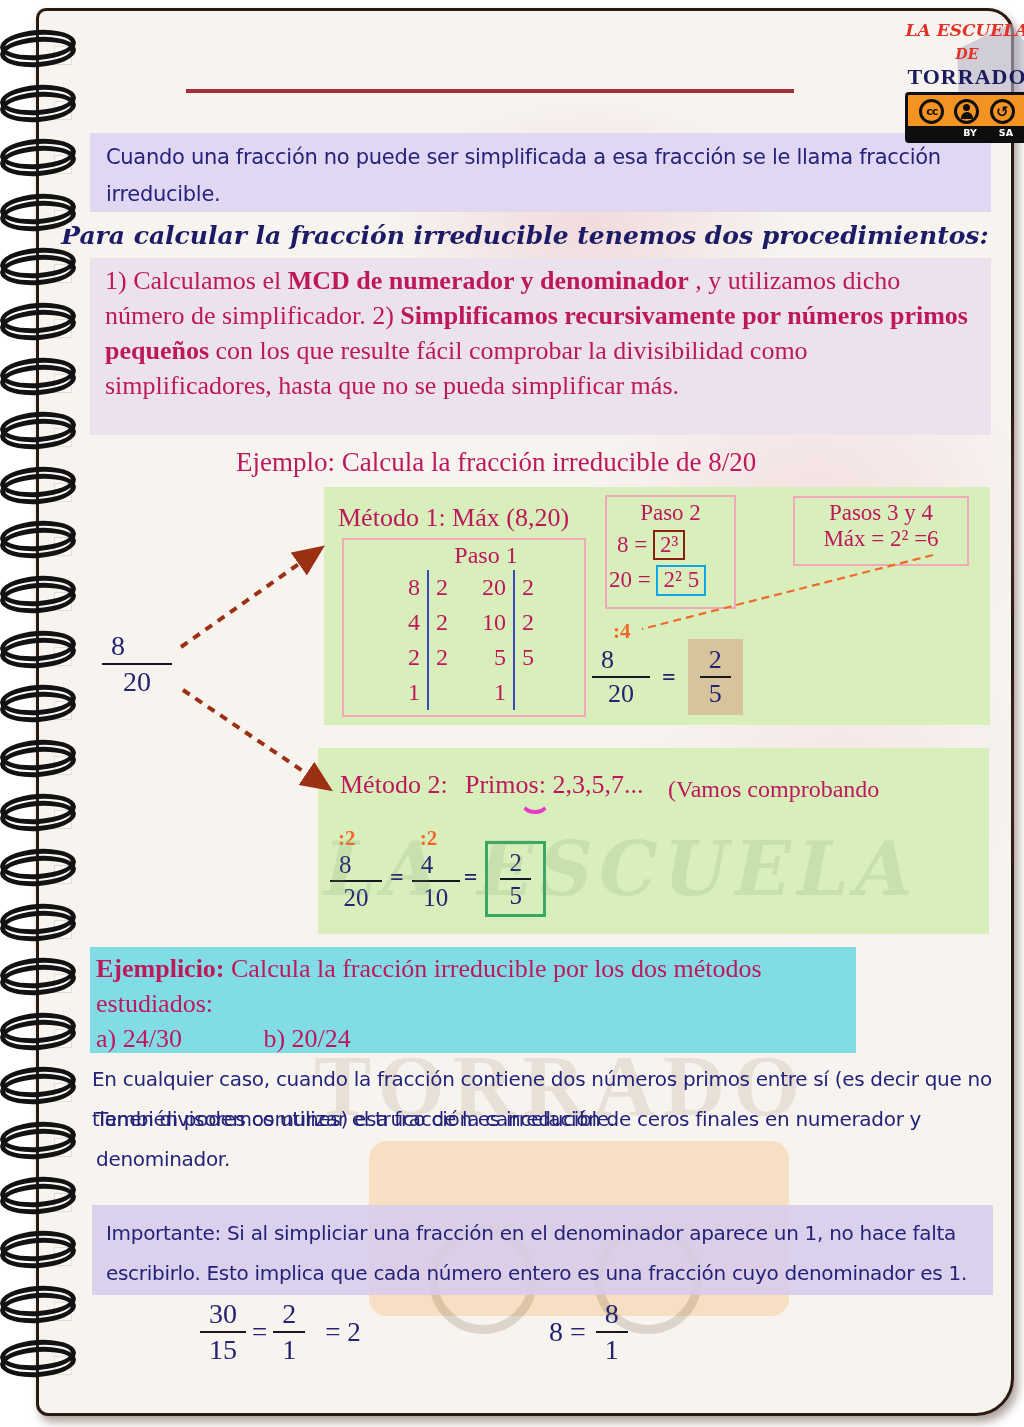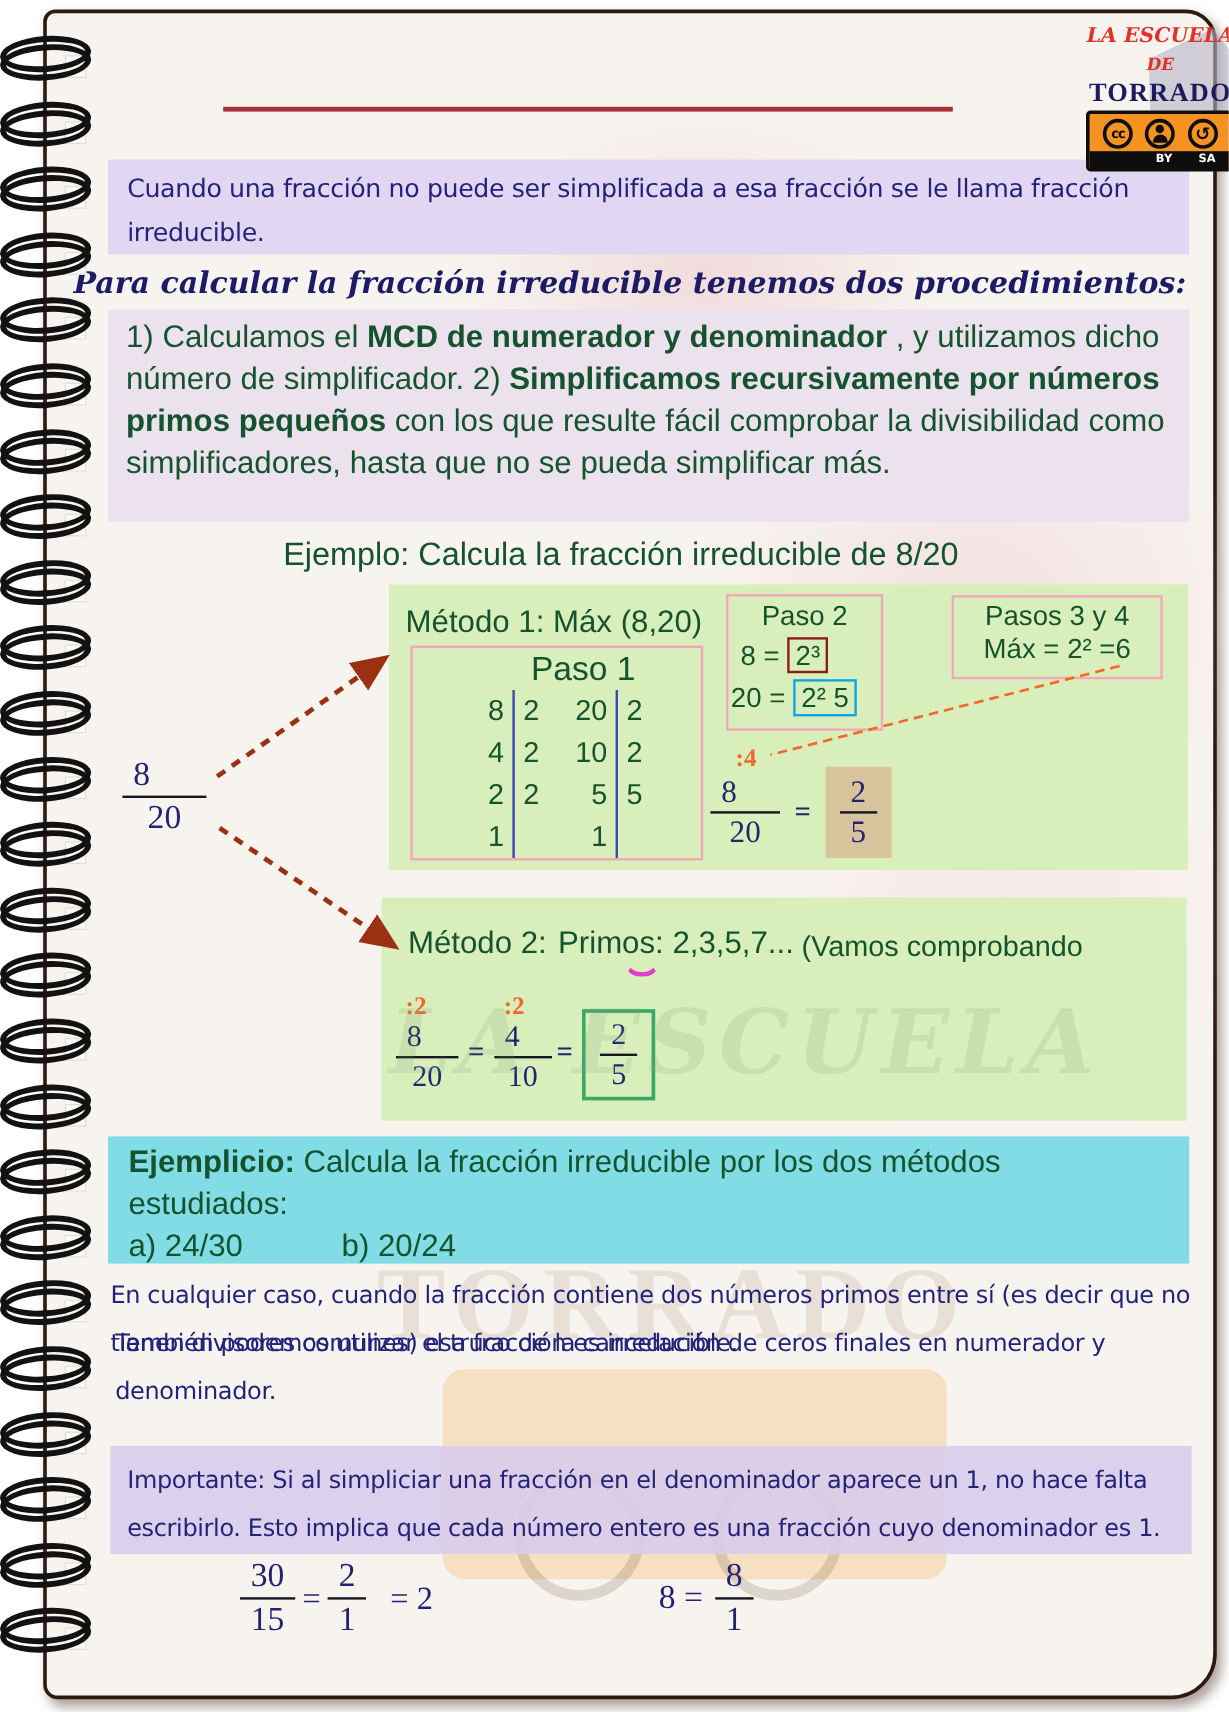--- a/index.html
+++ b/index.html
@@ -13,21 +13,21 @@
   .blob{position:absolute;border-radius:50%;pointer-events:none;z-index:0;}
   
   .coil{position:absolute;left:0;width:78px;height:34px;z-index:40;}
   .coil .hole{position:absolute;left:54px;top:16px;width:16px;height:17px;background:#fbf9f6;
               border:1px solid #e2ddd5;}
   .coil .ring{position:absolute;left:0;width:66px;height:20px;border:5px solid #121212;
               border-radius:50%;background:transparent;}
   .coil .r1{top:0;transform:rotate(-4deg);}
   .coil .r2{top:7px;transform:rotate(-4deg);}
   
-  .sf{font-family:Liberation Sans, sans-serif;color:#14532d;}
+  .sf{font-family:Liberation Serif, serif;color:#be185d;}
   .hw{font-family:"DejaVu Sans",sans-serif;color:#23237a;letter-spacing:-0.3px;}
   .cursive{font-family:"DejaVu Serif",serif;font-style:italic;font-weight:bold;color:#1b1b66;}
   
   .frac{display:inline-flex;flex-direction:column;align-items:center;line-height:1.08;
         font-family:"Liberation Serif","DejaVu Serif",serif;color:#232370;}
   .frac .num{border-bottom:2.5px solid #17171f;padding:0 9px 2px;}
   .frac .den{padding-top:2px;}
   
   .pinkbox{border:2.5px solid #f2a8ba;position:absolute;background:transparent;}
   .greenbox{position:absolute;background:#d8efbb;z-index:2;}
@@ -119,21 +119,21 @@
         </marker>
       </defs>
       <line x1="11" y1="128" x2="150" y2="30" stroke="#9c3013" stroke-width="4" stroke-dasharray="8,7" marker-end="url(#ah)"></line>
       <line x1="13" y1="171" x2="158" y2="269" stroke="#9c3013" stroke-width="4" stroke-dasharray="8,7" marker-end="url(#ah)"></line>
     </svg>
 
     <div class="greenbox" style="left:285px;top:476px;width:666px;height:238px;">
       <div class="abs sf" style="left:14px;top:16px;font-size:26px;">Método 1: Máx (8,20)</div>
 
       <div class="pinkbox" style="left:18px;top:51px;width:240px;height:175px;">
-        <div class="sf" style="text-align:center;font-size:28px;padding-top:2px;margin-left:44px;">Paso 1</div>
+        <div class="sf" style="text-align:center;font-size:24px;padding-top:2px;margin-left:44px;">Paso 1</div>
         <div style="display:flex;justify-content:center;gap:16px;margin-top:1px;">
           <div class="divcol sf">
             <span class="dividend">8</span>
               <span class="divisor">2</span>
             <span class="dividend">4</span>
               <span class="divisor">2</span>
             <span class="dividend">2</span>
               <span class="divisor">2</span>
             <span class="dividend">1</span>
               <span class="divisor"></span>
@@ -216,22 +216,22 @@
         <span class="eqsign" style="font-size:24px;font-weight:bold;padding-bottom:20px;margin-left:-4px;">=</span>
         <span style="border:3.5px solid #37a966;padding:5px 12px;margin-bottom:-6px;background:rgba(216,239,187,.5);">
           <span class="frac" style="font-size:25px;">
             <span class="num">2</span>
             <span class="den">5</span>
           </span>
         </span>
       </div>
     </div>
 
-    <div class="abs sf" style="left:51px;top:936px;width:901px;height:106px;background:#82dce6;z-index:2;
-                padding:4px 17px;box-sizing:border-box;font-size:26px;line-height:35px;">
+    <div class="abs sf" style="left:51px;top:936px;width:766px;height:106px;background:#82dce6;z-index:2;
+                padding:4px 6px;box-sizing:border-box;font-size:26px;line-height:35px;">
       <b>Ejemplicio:</b><span> Calcula la fracción irreducible por los dos métodos estudiados:</span>
       <div>
         <span>a) 24/30</span>
         <span style="margin-left:75px;">b) 20/24</span>
       </div>
     </div>
 
     <div class="abs hw" style="left:53px;top:1048px;width:905px;font-size:20px;line-height:40px;z-index:2;">En cualquier caso, cuando la fracción contiene dos números primos entre sí (es decir que no tienen divisores comunes) esa fracción es irreducible.</div>
     <div class="abs hw" style="left:57px;top:1088px;width:905px;font-size:20px;line-height:40px;z-index:2;">También podemos utilizar el truco de la cancelación de ceros finales en numerador y denominador.</div>
 

